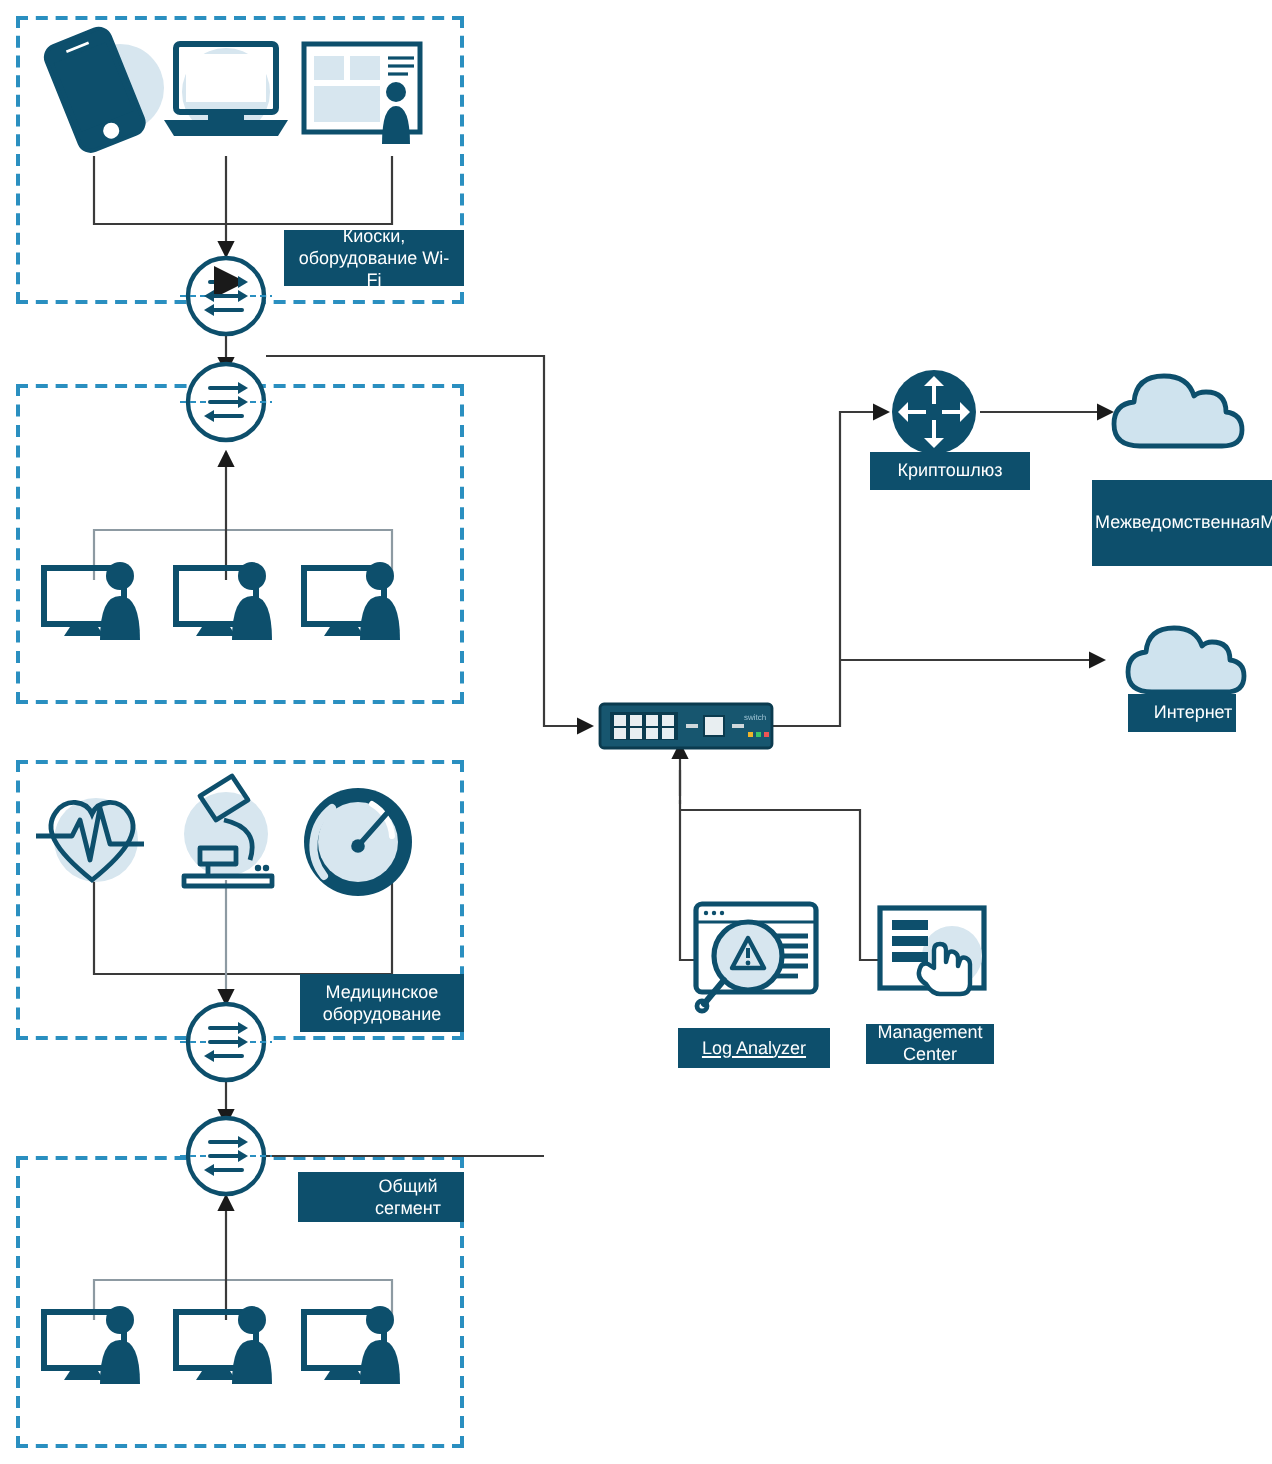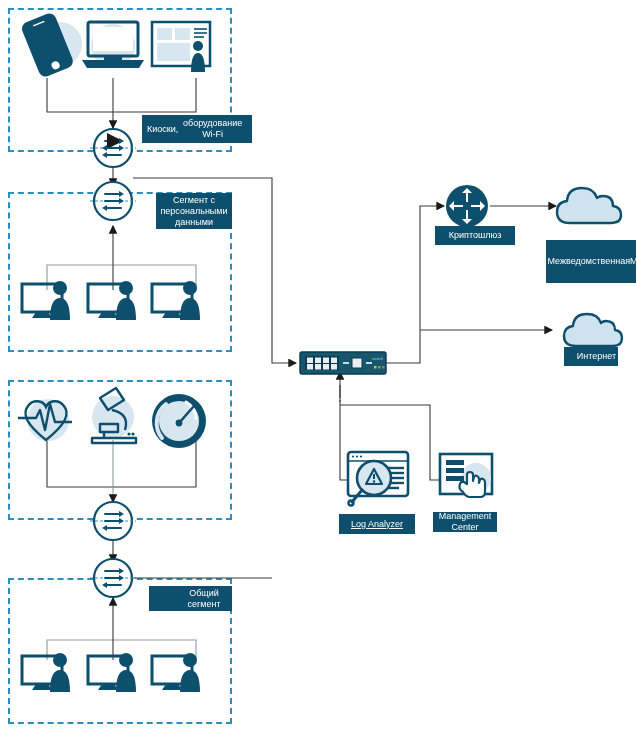--- a/index.html
+++ b/index.html
@@ -290,31 +290,30 @@
       <g fill="#0d4f6c">
         <rect x="446" y="460" width="18" height="5"></rect>
         <rect x="446" y="468" width="18" height="5"></rect>
         <rect x="446" y="476" width="18" height="5"></rect>
       </g>
       <path d="M463,492 q-5,-3 -3,-8 q1,-3 4,-2 l3,2 l0,-9 q0,-3 3,-3 q3,0 3,3 l0,6 l1,-4 q1,-2 3,-1 q2,1 2,3
                l0,4 l1,-3 q1,-2 3,-1 q2,1 2,3 l0,10 q0,5 -5,5 l-10,0 q-4,0 -7,-5 z" fill="#ffffff" stroke="#0d4f6c" stroke-width="2.2" stroke-linejoin="round"></path>
     </g>
   </svg>
 
-  <div class="tag" style="left:142px;top:115px;width:110px;height:28px;">
+  <div class="tag" style="left:142px;top:115px;width:90px;height:28px;flex-direction:column;">
     <span>Киоски,</span>
     <span>оборудование Wi-Fi</span>
   </div>
 
-  <div class="tag" style="left:156px;top:193px;width:76px;height:36px;flex-direction:column;">
-    <span>Сегмент с</span>
-    <span>персональными</span>
-    <span>данными</span>
-  </div>
-
+
+  <div class="tag" style="left:150px;top:487px;width:82px;height:29px;flex-direction:column;">
+    <span>Медицинское</span>
+    <span>оборудование</span>
+  </div>
 
   <div class="tag" style="left:149px;top:586px;width:83px;height:25px;padding-left:32px;">
     <span>Общий сегмент</span>
   </div>
 
   <div class="tag" style="left:435px;top:226px;width:80px;height:19px;">
     <span>Криптошлюз</span>
   </div>
 
   <div class="tag" style="left:546px;top:240px;width:106px;height:43px;flex-direction:row;">

